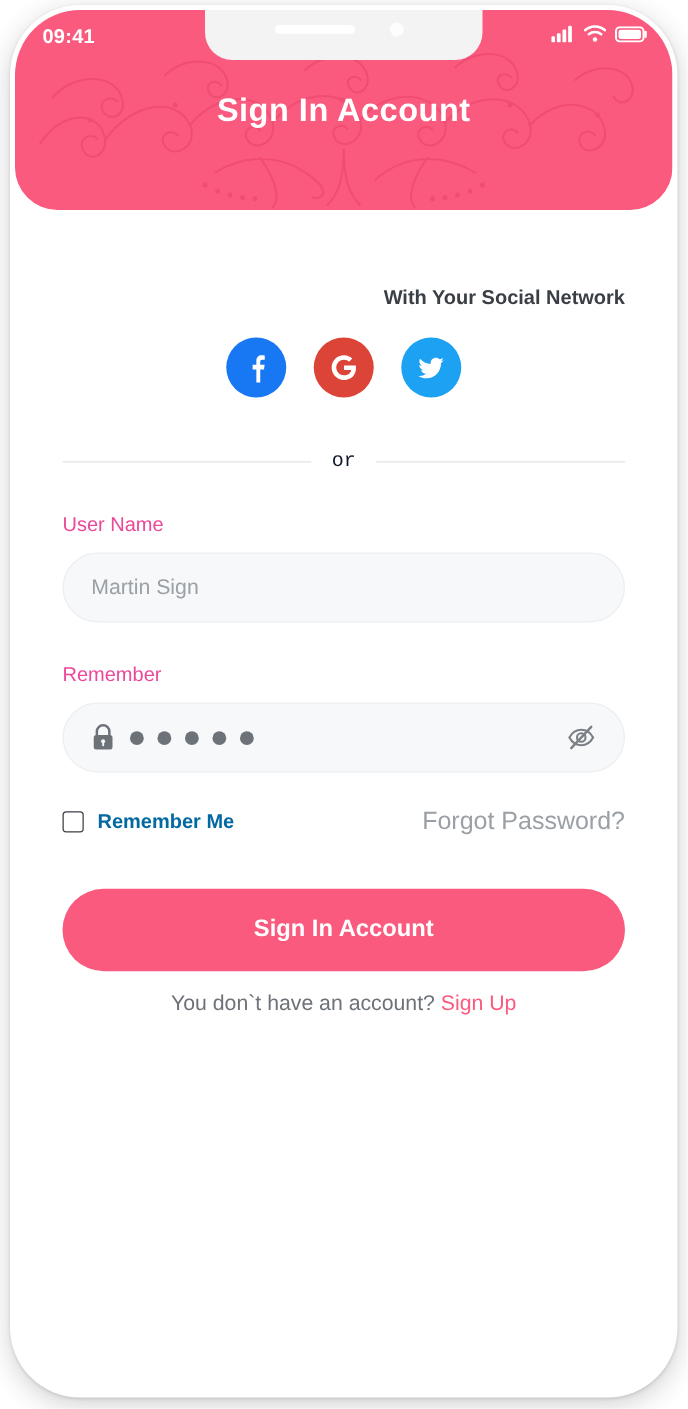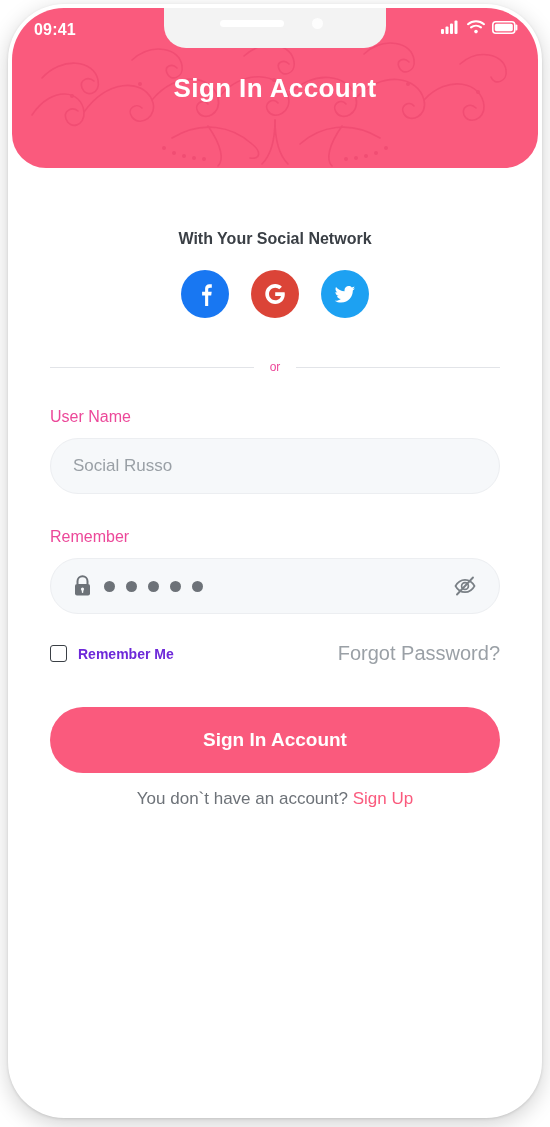--- a/index.html
+++ b/index.html
@@ -138,21 +138,21 @@
   .content {
     position: absolute;
     left: 0;
     top: 160px;
     width: 526px;
     padding: 0 38px;
     box-sizing: border-box;
   }
 
   .social-title {
-    text-align: center;
+    text-align: right;
     margin-top: 62px;
     color: #3a3f45;
     font-size: 16px;
     font-weight: bold;
   }
   .social-row {
     display: flex;
     justify-content: center;
     gap: 22px;
     margin-top: 22px;
@@ -172,22 +172,23 @@
     align-items: center;
     margin-top: 42px;
     gap: 16px;
   }
   .divider-line {
     flex: 1;
     height: 1px;
     background: #e2e4e8;
   }
   .divider-text {
-    color: #ec4899;
-    font-size: 12px;
+    color: #0f172a;
+    font-size: 16px;
+    font-family: Liberation Mono, monospace;
   }
 
   .field-label {
     color: #ec4899;
     font-size: 16px;
     margin-top: 34px;
     margin-bottom: 12px;
   }
   .input-pill {
     height: 56px;
@@ -237,22 +238,22 @@
   }
   .checkbox {
     width: 17px;
     height: 17px;
     border: 1.8px solid #3a3f45;
     border-radius: 3px;
     background: #ffffff;
     box-sizing: border-box;
   }
   .remember-label {
-    color: #6d28d9;
-    font-size: 14px;
+    color: #0369a1;
+    font-size: 16px;
     font-weight: bold;
   }
   .forgot {
     color: #9aa0a6;
     font-size: 20px;
     cursor: pointer;
   }
 
   .signin-btn {
     margin-top: 42px;
@@ -376,21 +377,21 @@
       </div>
 
       <div class="divider">
         <div class="divider-line"></div>
         <div class="divider-text">or</div>
         <div class="divider-line"></div>
       </div>
 
       <div class="field-label">User Name</div>
       <div class="input-pill">
-        <span class="input-value">Social Russo</span>
+        <span class="input-value">Martin Sign</span>
       </div>
 
       <div class="field-label">Remember</div>
       <div class="input-pill">
         <svg width="19" height="22" viewBox="0 0 19 22">
           <path d="M4.5,9 L4.5,6.2 C4.5,3.4 6.7,1.2 9.5,1.2 C12.3,1.2 14.5,3.4 14.5,6.2 L14.5,9" fill="none" stroke="#6d7278" stroke-width="2"></path>
           <rect x="2" y="9" width="15" height="11.5" rx="2" fill="#6d7278"></rect>
           <circle cx="9.5" cy="14" r="1.6" fill="#f6f8fa"></circle>
           <rect x="8.8" y="14.5" width="1.5" height="3.4" rx="0.7" fill="#f6f8fa"></rect>
         </svg>

